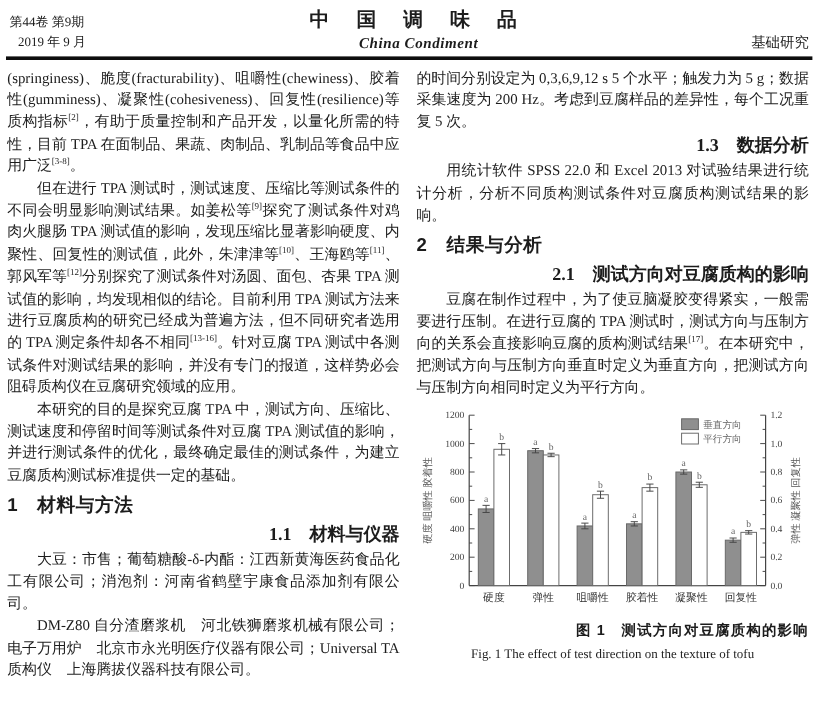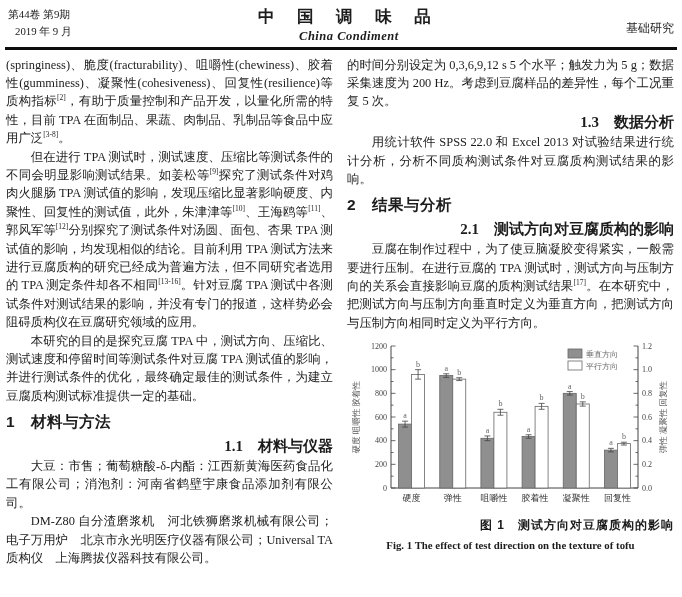--- a/index.html
+++ b/index.html
@@ -1,19 +1,19 @@
 <!DOCTYPE html>
 <html><head>
 <meta charset="utf-8">
 <style>
   html,body{margin:0;padding:0;background:#ffffff;}
   .page{position:relative;width:682px;height:597px;background:#ffffff;overflow:hidden;
         font-family:"Liberation Serif","DejaVu Serif",serif;color:#1c1c1c;}
   
-  .hdr{display:flex;justify-content:space-between;align-items:flex-start;padding:6px 8px 0 8px;gap:26px;}
+  .hdr{display:flex;justify-content:space-between;align-items:flex-end;padding:6px 8px 0 8px;gap:26px;}
   .hdr-left{font-size:10.8px;line-height:1.55;white-space:nowrap;}
   .hdr-left .l2{padding-left:7px;}
   .hdr-center{text-align:center;flex:1;}
   .journal-cn{font-family:"Liberation Sans","DejaVu Sans",sans-serif;font-size:16.5px;font-weight:600;letter-spacing:9px;}
   .journal-en{font-size:12.5px;font-weight:700;letter-spacing:0.5px;margin-top:1px;font-style:italic;}
   .hdr-right{font-family:"Liberation Sans","DejaVu Sans",sans-serif;font-size:12px;font-weight:400;margin-top:14px;white-space:nowrap;}
   .rule{height:2.5px;background:#0d0d0d;margin:3px 5px 6px 5px;}
   
   .cols{display:flex;gap:14px;padding:0 6px;}
   .col{width:327px;font-size:12.4px;line-height:18.4px;text-align:justify;text-justify:inter-character;}
@@ -21,21 +21,21 @@
   .col p.indent{text-indent:2em;}
   sup.ref{font-size:7.5px;line-height:0;vertical-align:super;letter-spacing:0;}
   .sec{font-family:Liberation Sans, sans-serif;font-size:15.5px;font-weight:600;
        letter-spacing:0.5px;margin:8px 0 5px 0;text-align:left;}
   .subsec{font-family:Liberation Serif, serif;font-size:15px;font-weight:700;
        margin:2px 0;text-align:right;}
   
   .fig{margin:6px 0 0 0;}
   .fig-cap-cn{font-family:"Liberation Sans","DejaVu Sans",sans-serif;font-weight:700;font-size:12px;
        text-align:right;letter-spacing:1px;margin-top:2px;}
-  .fig-cap-en{font-family:"Liberation Serif","DejaVu Serif",serif;font-weight:700;font-size:10.8px;
+  .fig-cap-en{font-family:"Liberation Serif","DejaVu Serif",serif;font-weight:400;font-size:10.8px;
        text-align:center;margin-top:1px;}
   .fig-note{font-family:"Liberation Sans","DejaVu Sans",sans-serif;font-weight:600;font-size:11.3px;
        text-align:center;margin-top:1px;}
   #chart{display:flex;justify-content:center;}
 </style>
 </head>
 <body>
 
 <div class="page">
   <div class="hdr">

